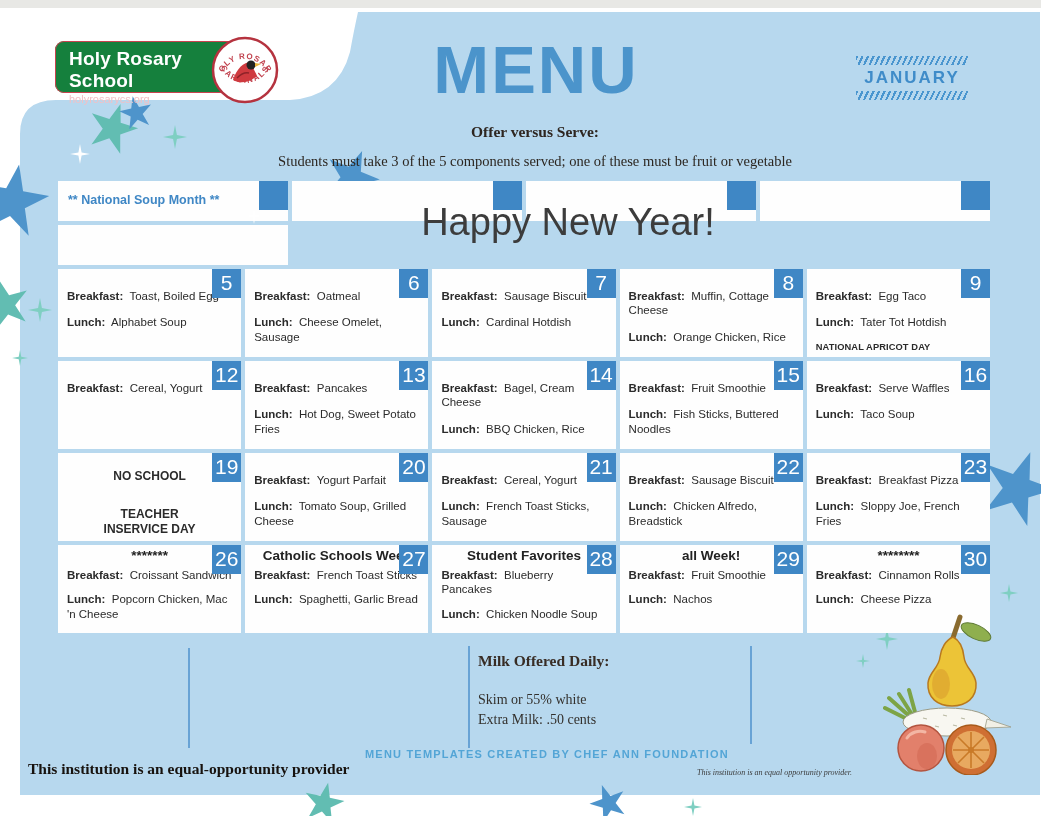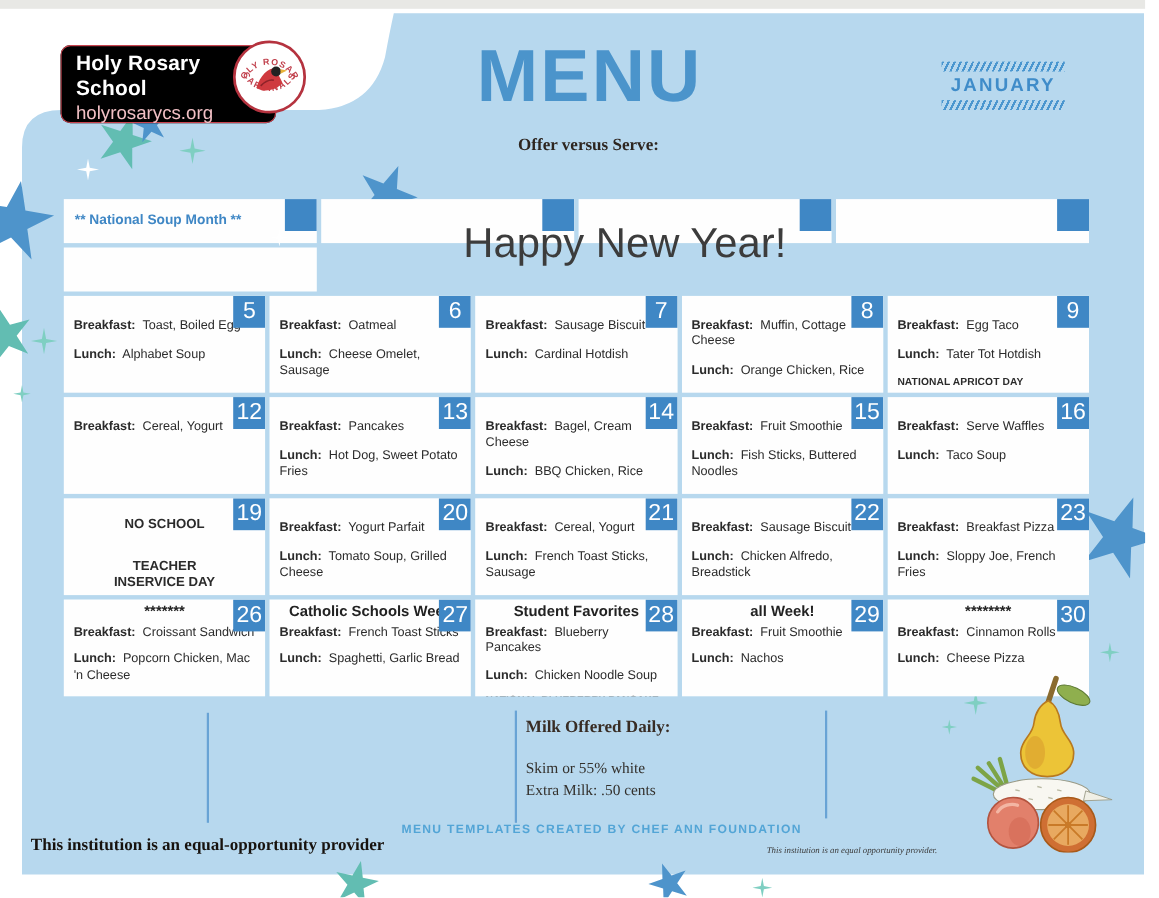--- a/index.html
+++ b/index.html
@@ -12,24 +12,24 @@
 
   
   .bg-svg{left:0;top:0;z-index:0;}
 
   
   .star{z-index:1;pointer-events:none;}
   .star.front{z-index:6;}
   .edge-mask-right{left:1041px;top:0;width:13px;height:816px;background:#fff;z-index:3;}
 
   
-  .school-badge{left:55px;top:41px;width:196px;height:71px;background:#000000;border-radius:9px;
+  .school-badge{left:55px;top:41px;width:196px;height:52px;background:#15803d;border-radius:9px;
                 z-index:4;box-shadow:0 0 0 1px #c8434f inset;}
   .school-name{margin:7px 0 0 14px;color:#fff;font-size:19px;font-weight:600;letter-spacing:.2px;}
-  .school-url{margin:1px 0 0 14px;color:#f2c0c5;font-size:17px;}
+  .school-url{margin:1px 0 0 14px;color:#f2c0c5;font-size:11px;}
   .logo{left:211px;top:36px;width:68px;height:68px;z-index:5;}
 
   
   .menu-title{left:402px;top:36px;width:268px;text-align:center;font-size:67px;font-weight:800;
               color:#4b94cb;letter-spacing:2px;z-index:4;line-height:1;}
   .offer-heading{left:380px;top:123px;width:310px;text-align:center;font-family:"Liberation Serif",serif;
                  font-weight:bold;font-size:15.5px;color:#2e2620;z-index:4;}
   .offer-note{left:200px;top:153px;width:670px;text-align:center;font-family:"Liberation Serif",serif;
               font-size:14.5px;color:#2c2620;z-index:4;}
   .jan-block{left:856px;top:56px;width:112px;text-align:center;z-index:4;}
@@ -162,20 +162,21 @@
     <g>
       <path d="M22,44 C26,32 33,25 42,26 C40,31 44,34 46,40 C38,47 29,48 22,44 Z" fill="#cf3a3f"></path>
       <circle cx="40" cy="29" r="4.5" fill="#222222"></circle>
       <polygon points="44,27 50,28 44,31" fill="#e8b23a"></polygon>
       <path d="M26,42 C30,38 34,36 38,37" stroke="#8e2228" stroke-width="1.5" fill="none"></path>
     </g>
   </svg>
 
   <div class="abs menu-title">MENU</div>
   <div class="abs offer-heading">Offer versus Serve:</div>
+  <div class="abs offer-note">Students must take 3 of the 5 components served; one of these must be fruit or vegetable</div>
   <div class="abs jan-block">
     <div class="jan-stripe"></div>
     <div class="jan-word">JANUARY</div>
     <div class="jan-stripe"></div>
   </div>
 
   <div class="abs calendar">
     <div class="banner-row">
       <div class="cell banner-cell">
         <div class="badge"></div>

